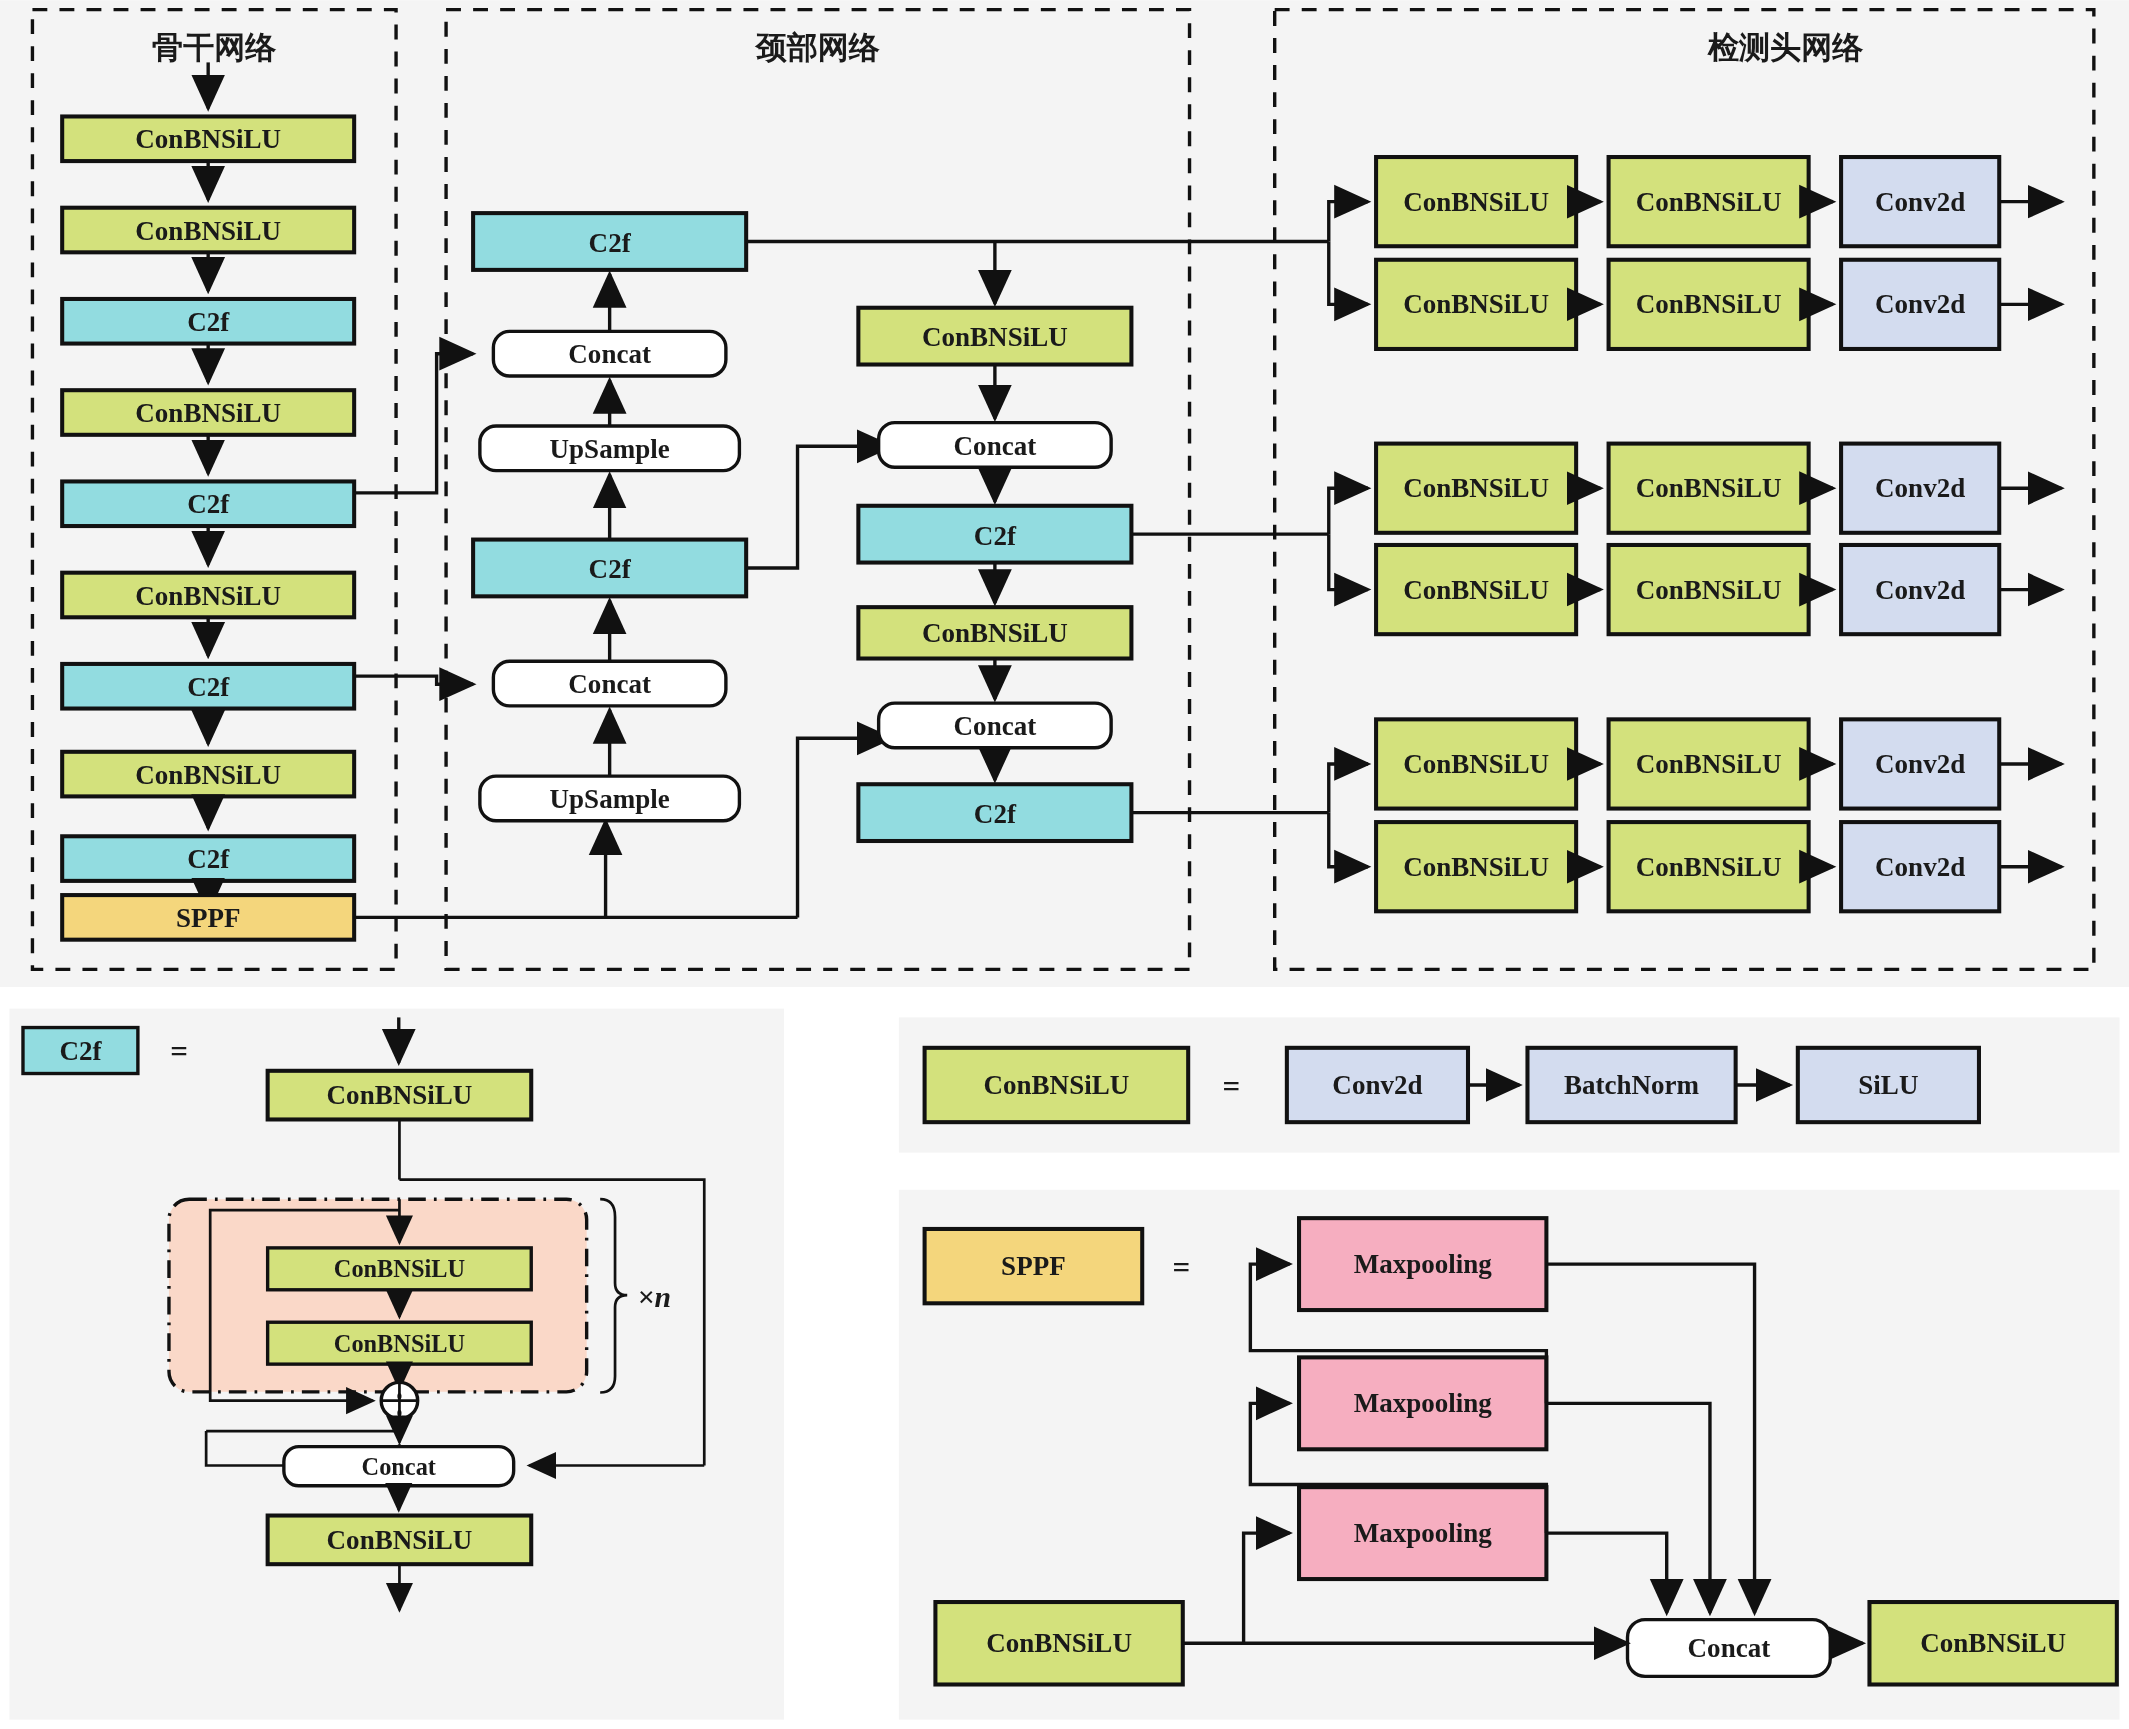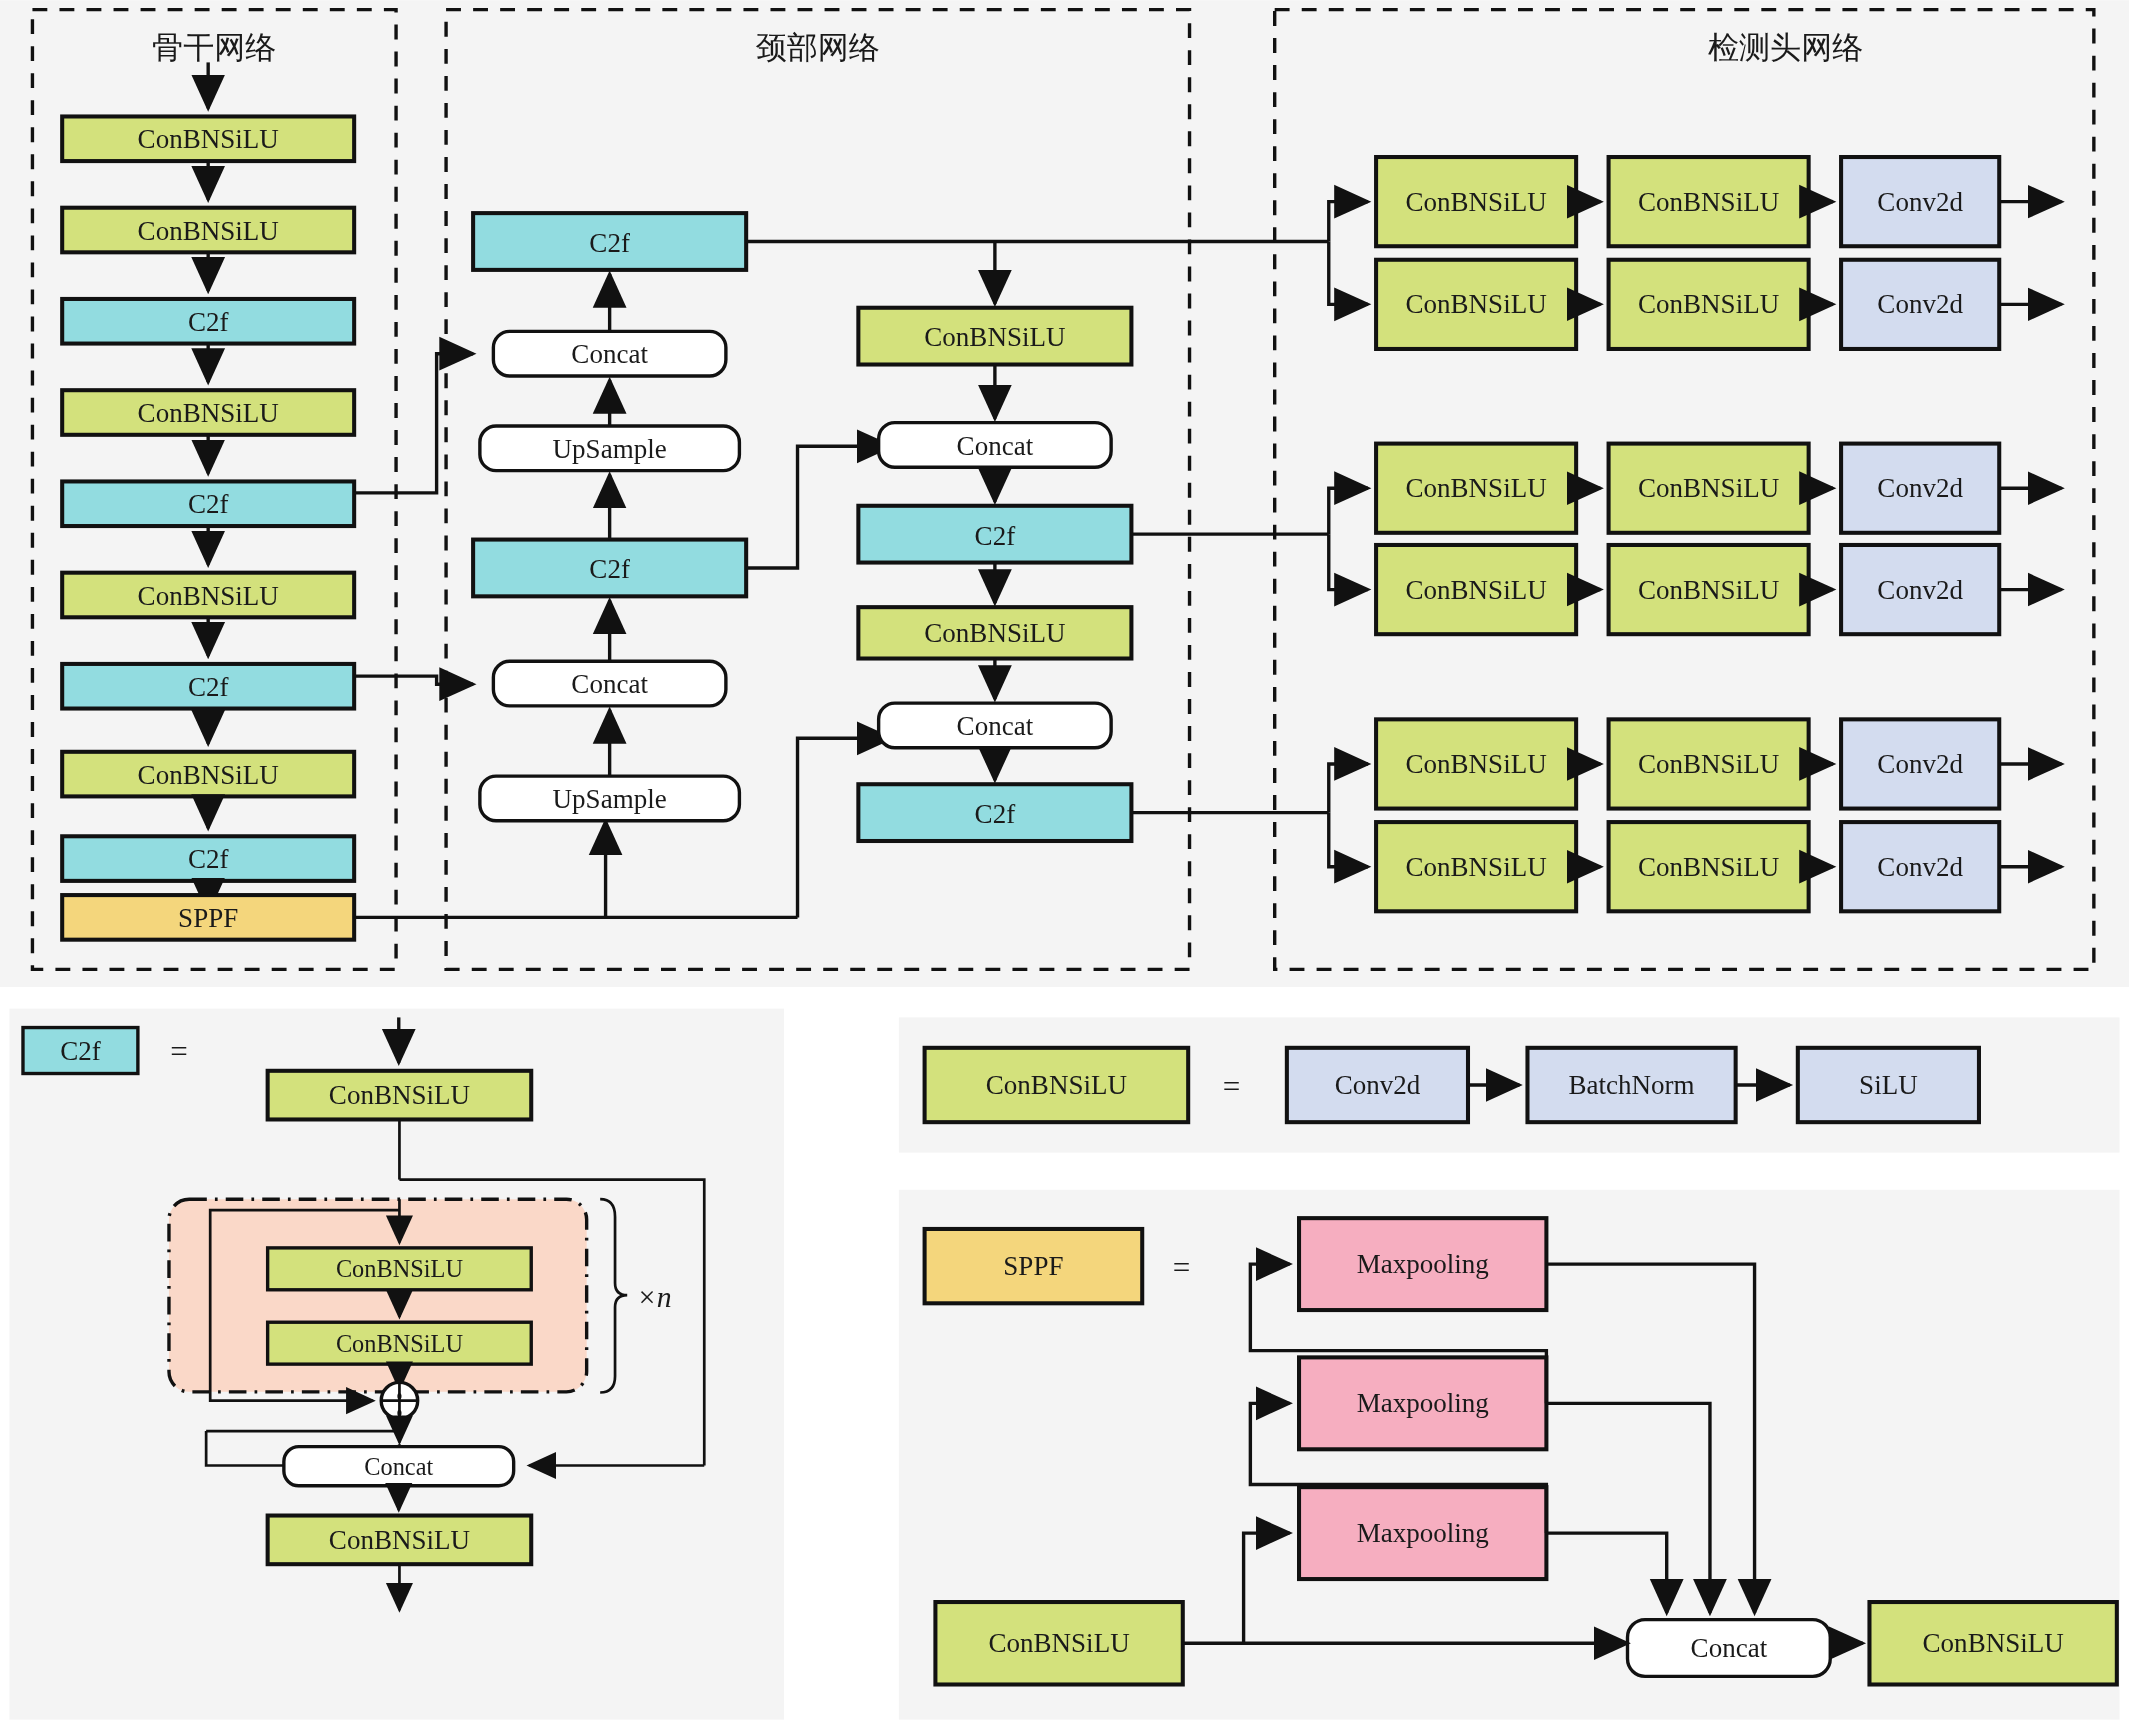--- a/index.html
+++ b/index.html
@@ -1,17 +1,17 @@
 <!DOCTYPE html>
 <html style="font-size:10.8px"><head>
 <meta charset="utf-8">
 <style>
   html,body{margin:0;padding:0;background:#ffffff;}
   body{width:2129px;height:1730px;font-family:"Liberation Serif",serif;}
-  #root{position:relative;width:1833px;height:1730px;}
+  #root{position:relative;width:1833px;height:1730px;font-weight:bold;}
   svg{position:absolute;left:0;top:0;}
   text{font-family:"Liberation Serif",serif;fill:#1a1a1a;}
   .lbl{font-size:40px;text-anchor:middle;dominant-baseline:central;}
   .lbl-sm{font-size:36px;text-anchor:middle;dominant-baseline:central;}
   .sect{font-size:46px;text-anchor:middle;dominant-baseline:central;}
   .eq{font-size:46px;text-anchor:middle;dominant-baseline:central;}
   .xn{font-size:44px;text-anchor:middle;dominant-baseline:central;font-style:italic;}
   .bx{stroke:#111111;stroke-width:6;}
   .bx2{stroke:#111111;stroke-width:5;}
   .ln{stroke:#111111;stroke-width:5;fill:none;}

